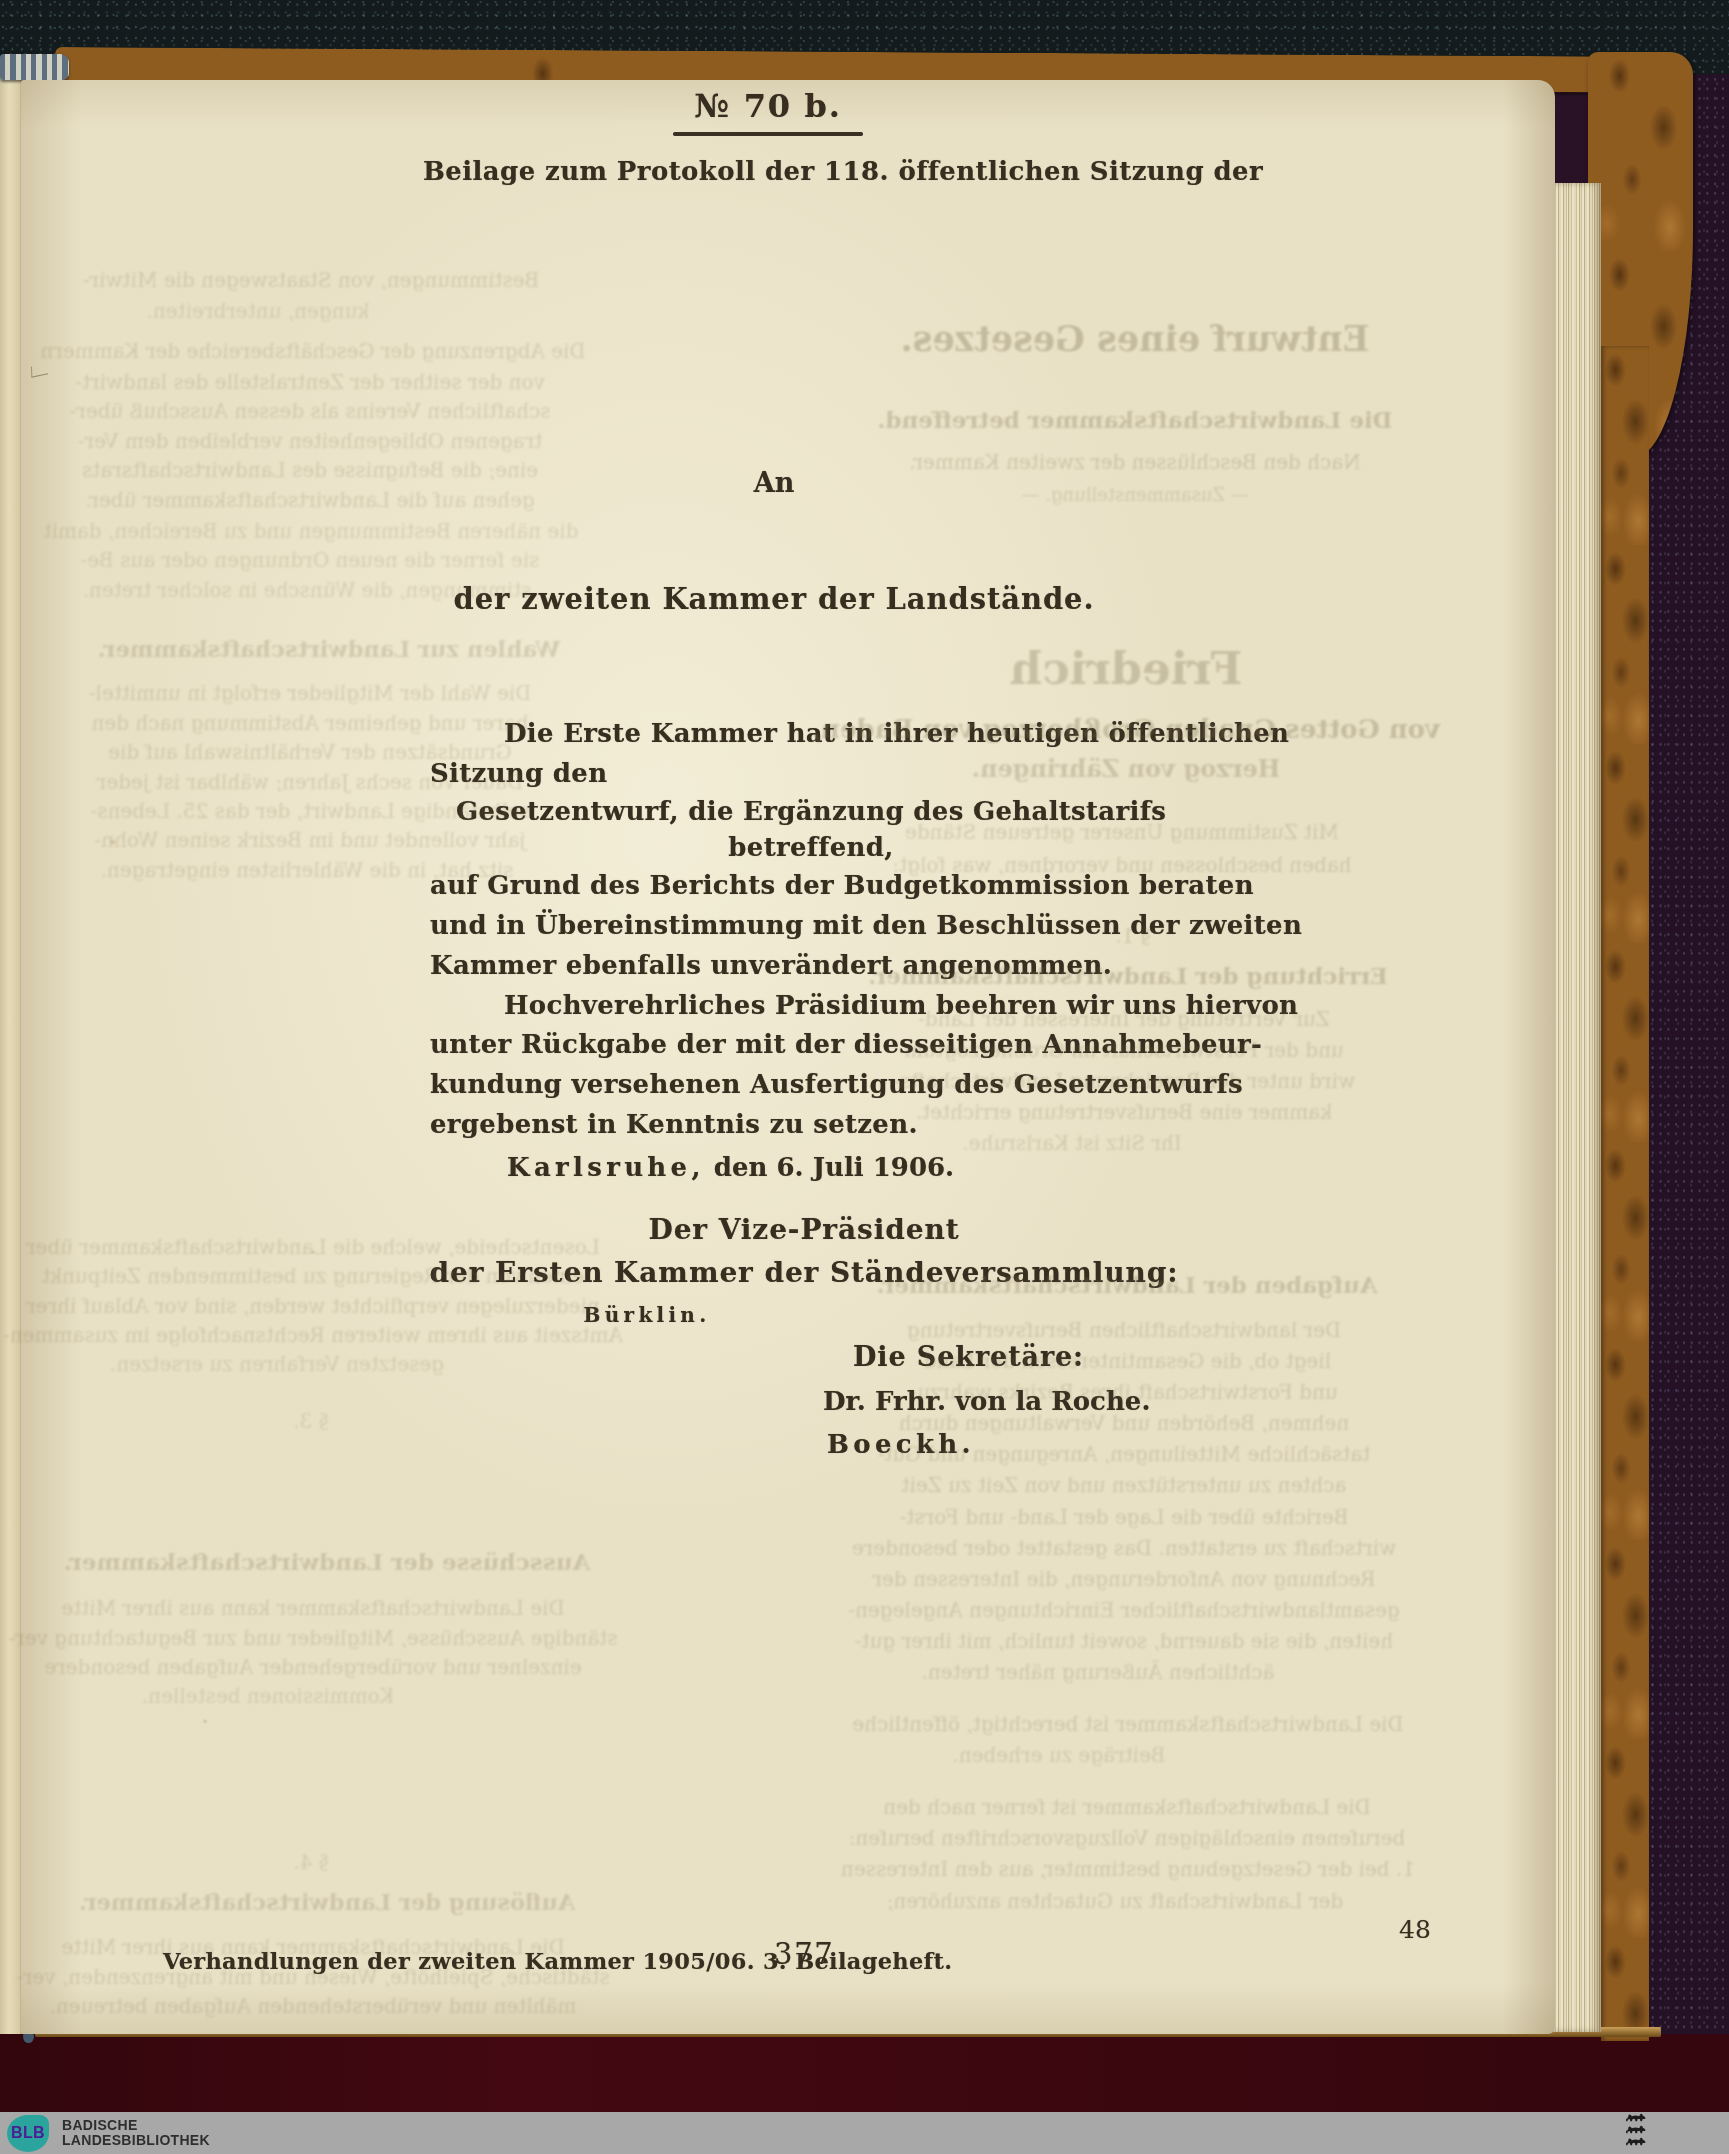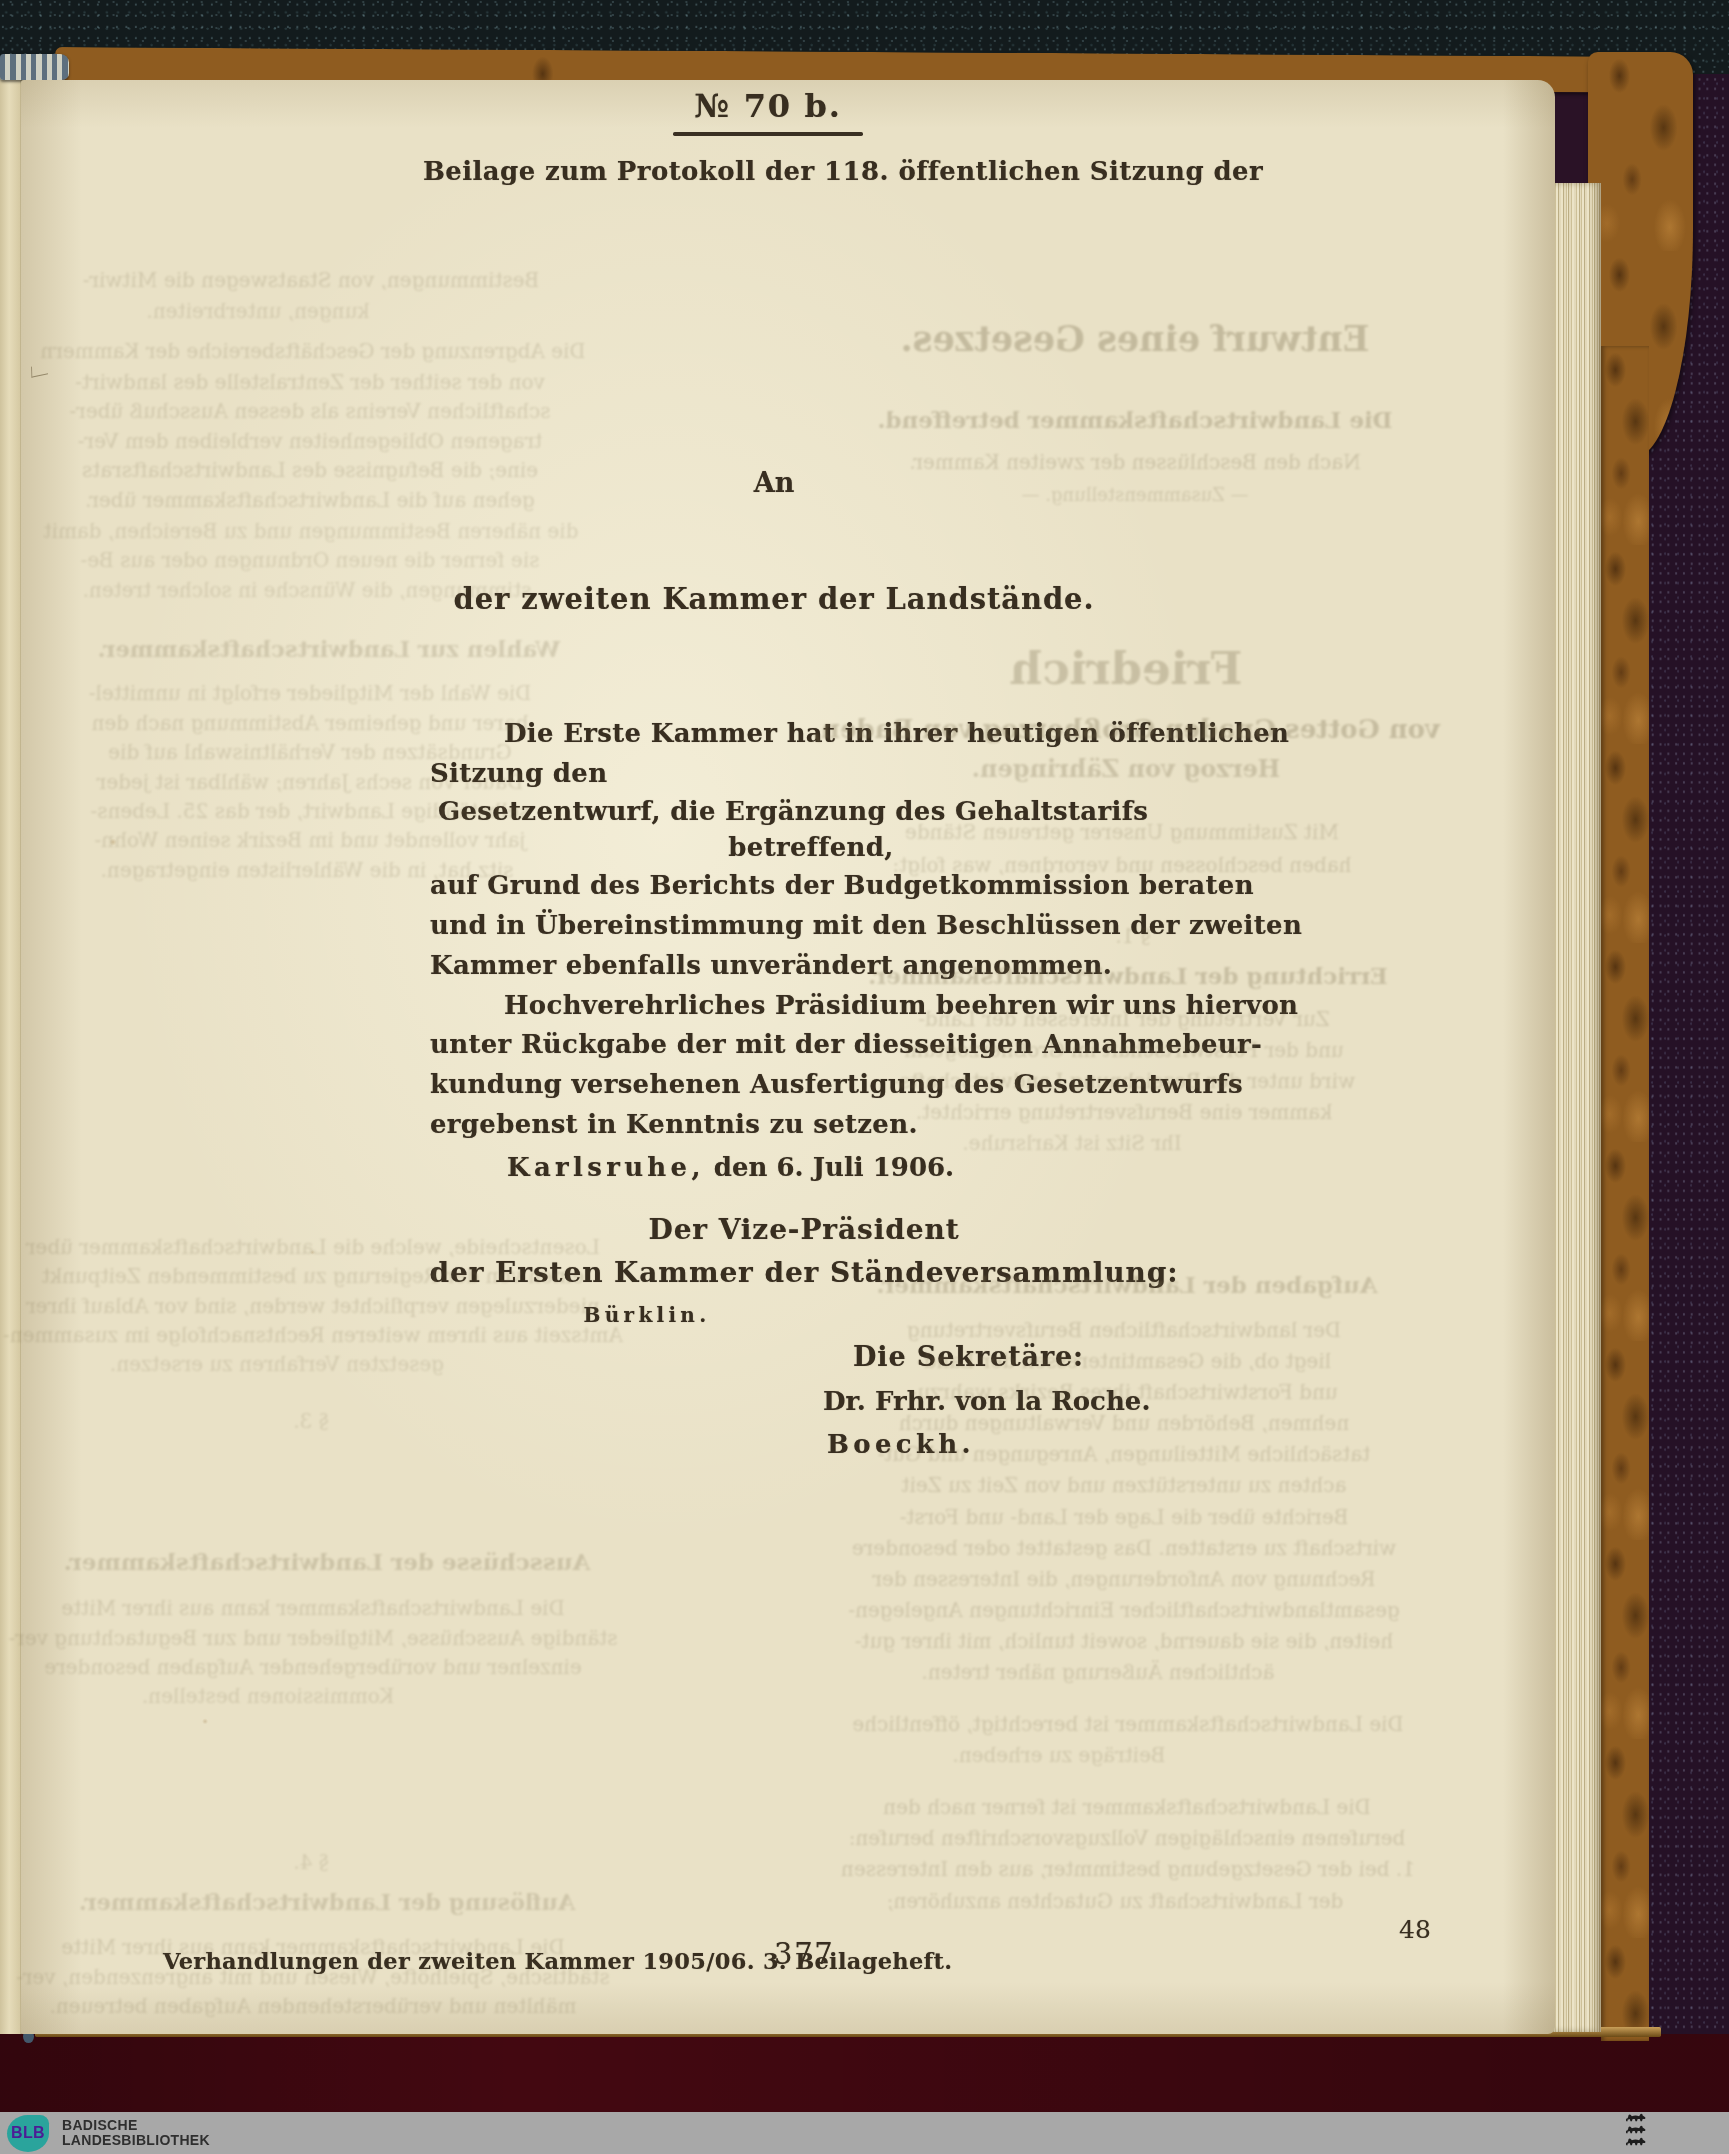--- a/index.html
+++ b/index.html
@@ -80,21 +80,21 @@
   .sub1{left:822px;top:76px;font-size:26px;font-weight:700;letter-spacing:0.4px;}
   .sub2{left:822px;top:121px;font-size:26px;font-weight:700;letter-spacing:0.4px;}
 
   .sal-an{left:753px;top:387px;font-size:27px;font-weight:700;}
   .sal-2{left:753px;top:441px;font-size:29px;font-weight:700;letter-spacing:0.9px;}
   .sal-3{left:753px;top:502px;font-size:29px;font-weight:700;letter-spacing:0.9px;}
 
   .bl{position:absolute;left:409px;font-size:26px;font-weight:700;white-space:nowrap;letter-spacing:0.3px;}
   .b0{top:638px;padding-left:74px;}
   .b1{top:678px;}
-  .b2{top:716px;left:772px;transform:translateX(-50%);}
+  .b2{top:716px;left:790px;transform:translateX(-50%);}
   .b3{top:752px;left:790px;transform:translateX(-50%);}
   .b4{top:790px;}
   .b5{top:830px;}
   .b6{top:870px;}
   .b7{top:910px;padding-left:74px;}
   .b8{top:949px;}
   .b9{top:989px;}
   .b10{top:1029px;}
 
   .dateline{left:486px;top:1072px;font-size:26px;font-weight:700;}

